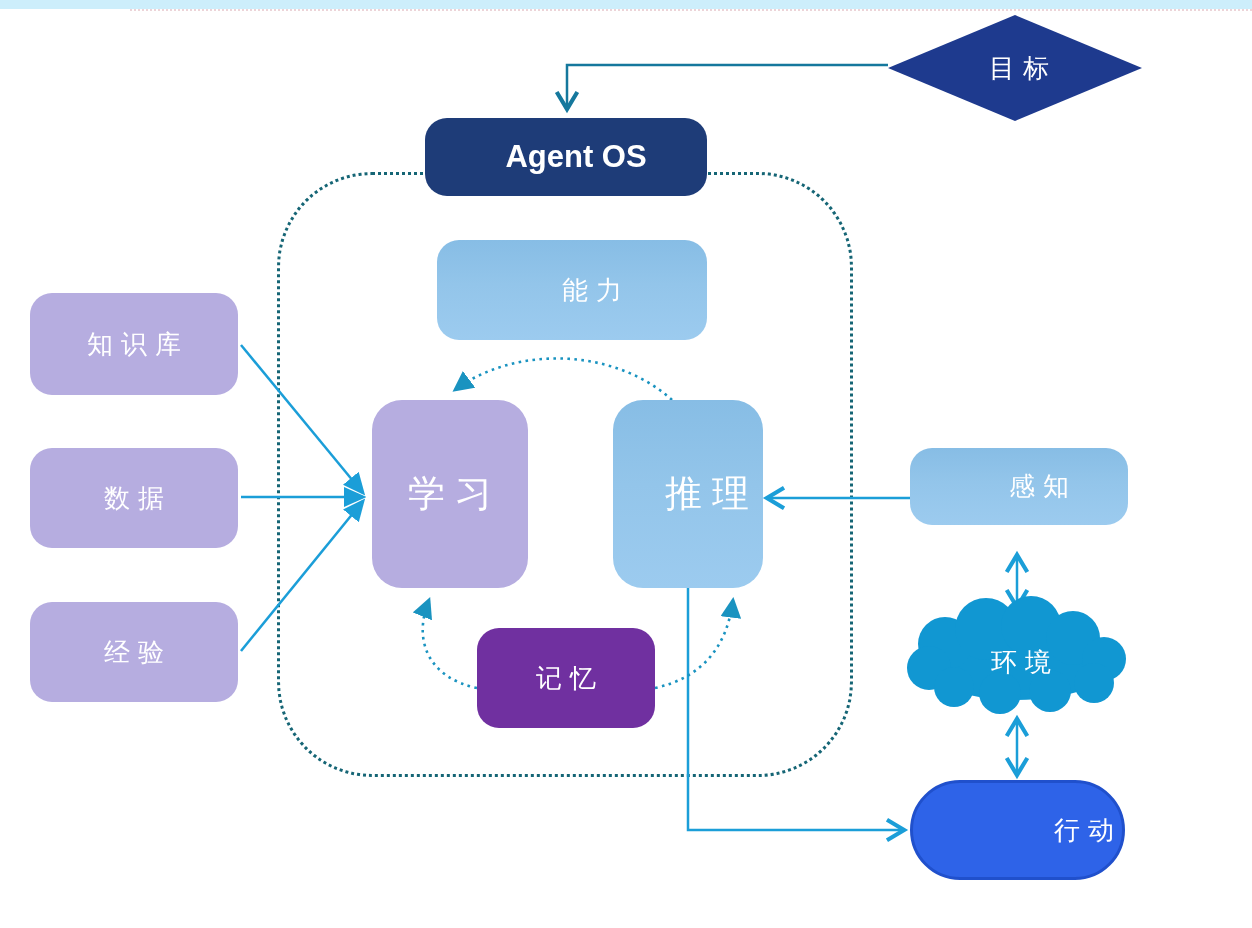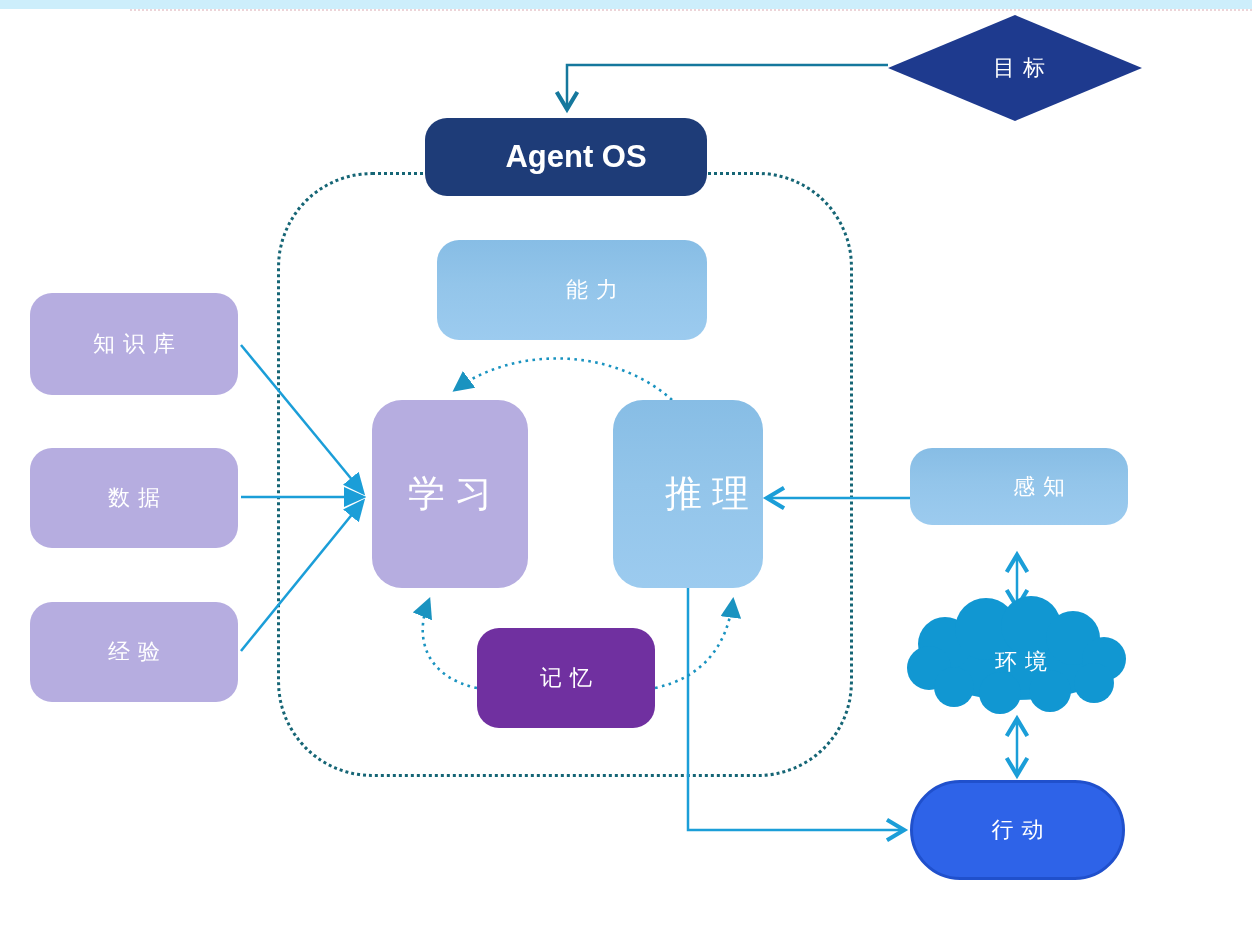--- a/index.html
+++ b/index.html
@@ -12,21 +12,21 @@
   .top-dotted{position:absolute;left:130px;top:9px;width:1122px;height:0;
     border-top:2px dotted #e6c6cb;opacity:.75;}
   
   .boundary{position:absolute;left:277px;top:172px;width:576px;height:605px;
     border:3px dotted #156575;border-radius:95px;box-sizing:border-box;}
   
   .wires{position:absolute;left:0;top:0;width:1252px;height:928px;pointer-events:none;}
   
   .node{position:absolute;display:flex;align-items:center;justify-content:center;
     color:#ffffff;box-sizing:border-box;text-align:center;}
-  .cn{font-size:22px;letter-spacing:8px;padding-left:8px;font-weight:400;}
+  .cn{font-size:26px;letter-spacing:8px;padding-left:8px;font-weight:400;}
   .cn-lg{font-size:37px;letter-spacing:10px;padding-left:10px;}
   .navy{background:#1e3c78;border-radius:22px;font-weight:700;font-size:31px;letter-spacing:0;}
   .lblue{background:linear-gradient(180deg,#87bde5 0%,#93c5ea 45%,#9ccbef 100%);border-radius:22px;padding-left:48px;}
   .lpurple{background:#b6ade0;border-radius:22px;}
   .dpurple{background:#7030a0;border-radius:22px;}
   .action{background:#2e63e8;border:3px solid #2050cc;border-radius:50px;}
   .float-label{position:absolute;display:flex;align-items:center;justify-content:center;
     color:#ffffff;pointer-events:none;}
 </style>
 </head>
@@ -119,21 +119,21 @@
   </div>
 
   <div class="node dpurple cn" style="left:477px;top:628px;width:178px;height:100px;">
     <span>记忆</span>
   </div>
 
   <div class="node lblue cn" style="left:910px;top:448px;width:218px;height:77px;">
     <span>感知</span>
   </div>
 
-  <div class="node action cn" style="left:910px;top:780px;width:215px;height:100px;">
+  <div class="node action cn" style="left:910px;top:780px;width:215px;height:100px;justify-content:flex-end;">
     <span>行动</span>
   </div>
 
   <div class="float-label cn" style="left:930px;top:40px;width:170px;height:56px;">
     <span>目标</span>
   </div>
 
   <div class="float-label cn" style="left:932px;top:634px;width:170px;height:56px;font-family:Liberation Mono, monospace;">
     <span>环境</span>
   </div>

